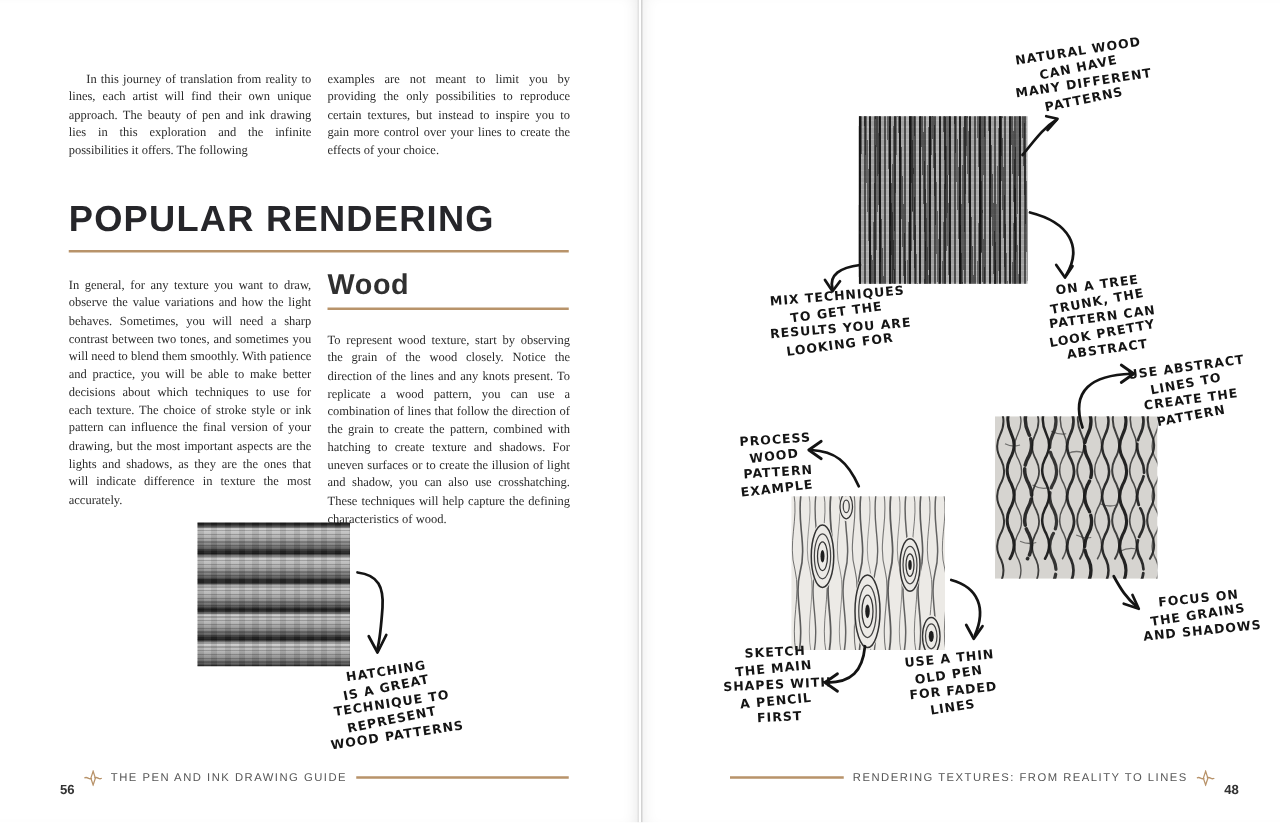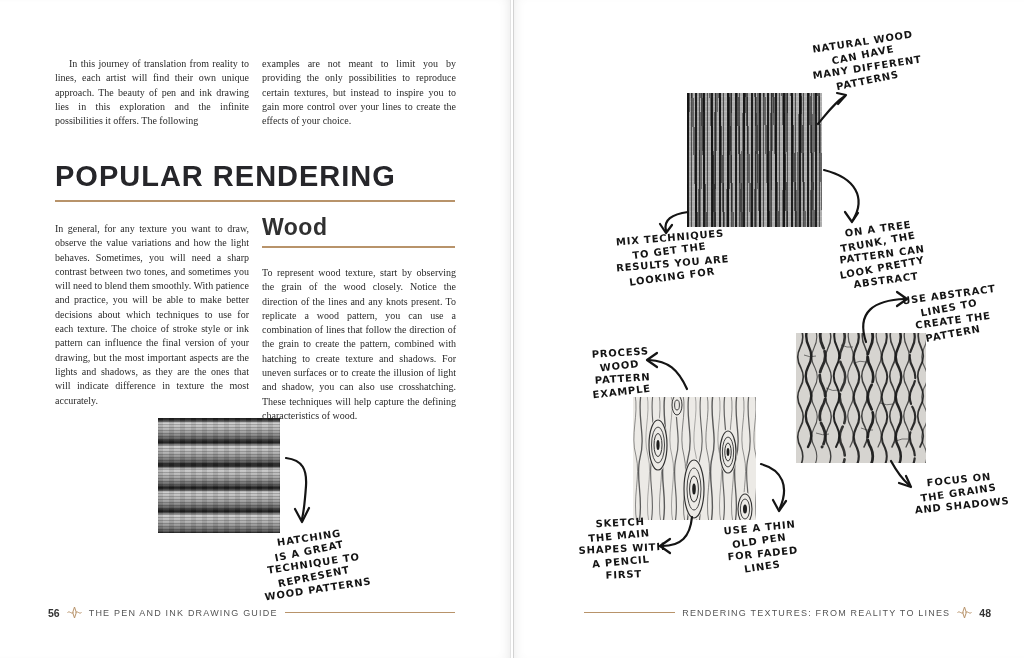--- a/index.html
+++ b/index.html
@@ -39,21 +39,21 @@
     background:
       repeating-linear-gradient(0deg, rgba(0,0,0,.2) 0 1px, transparent 1px 3px),
       repeating-linear-gradient(90deg, rgba(0,0,0,.08) 0 5px, rgba(255,255,255,.05) 5px 11px),
       repeating-linear-gradient(180deg, #242424 0 2px, #cdcdcd 5px, #b4b4b4 11px, #909090 16px, #5a5a5a 21px, #242424 23px);}
   
   .arrows{position:absolute;left:0;top:0;pointer-events:none;}
   .arr{fill:none;stroke:#141414;stroke-width:2.2;stroke-linecap:round;stroke-linejoin:round;}
   
   .footer{position:absolute;top:606px;width:407px;display:flex;align-items:center;gap:7px;
       font-family:"Liberation Sans",sans-serif;font-size:9px;letter-spacing:1.2px;color:#555;}
-  .footer .pnum{font-weight:700;font-size:10.5px;color:#333;letter-spacing:0;}
+  .footer .pnum{font-weight:700;font-size:10.5px;color:#333;letter-spacing:0;margin-top:20px;}
   .footer .ftitle{white-space:nowrap;}
   .footline{flex:1 1 auto;height:1.5px;background:#b8936a;}
 </style>
 </head>
 <body>
 
 <div id="spread">
 
   <div class="page" id="page-left">
 

